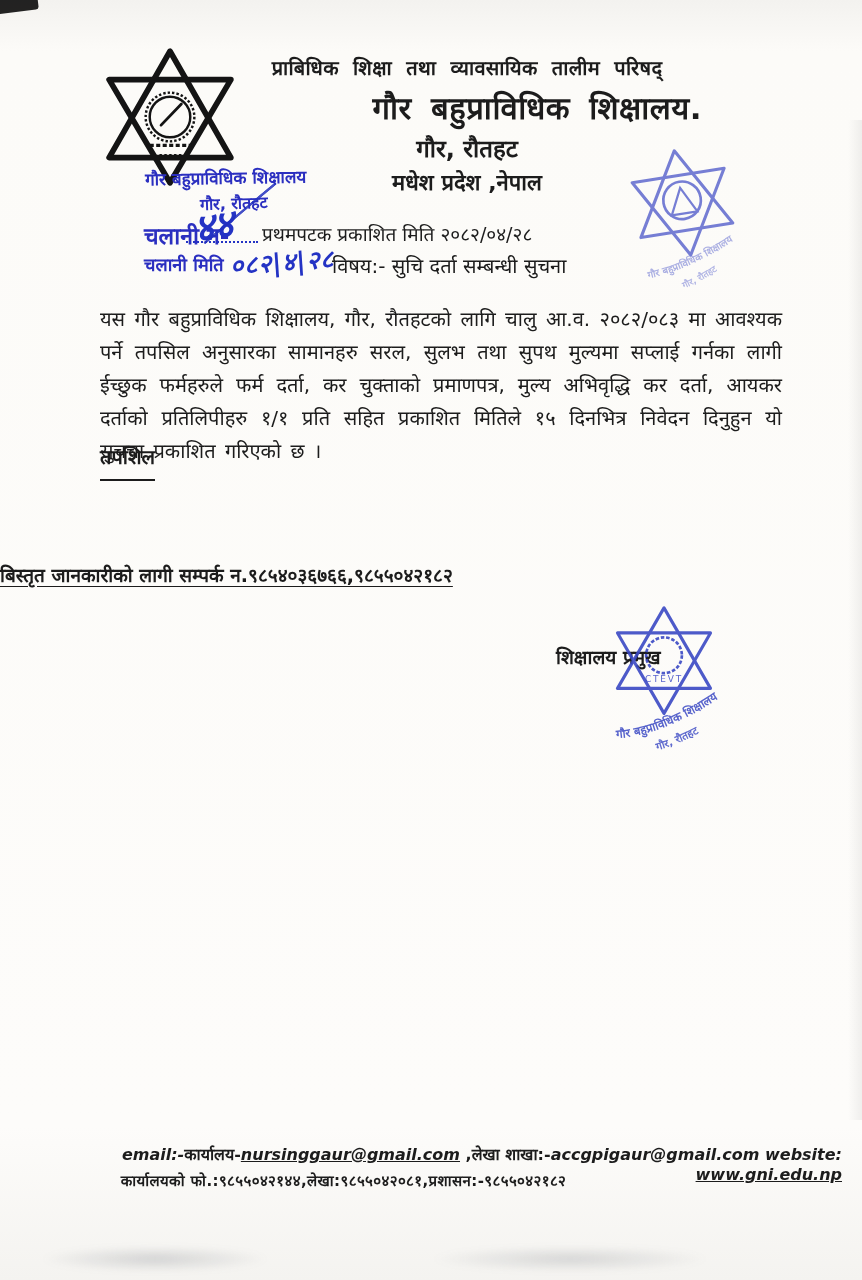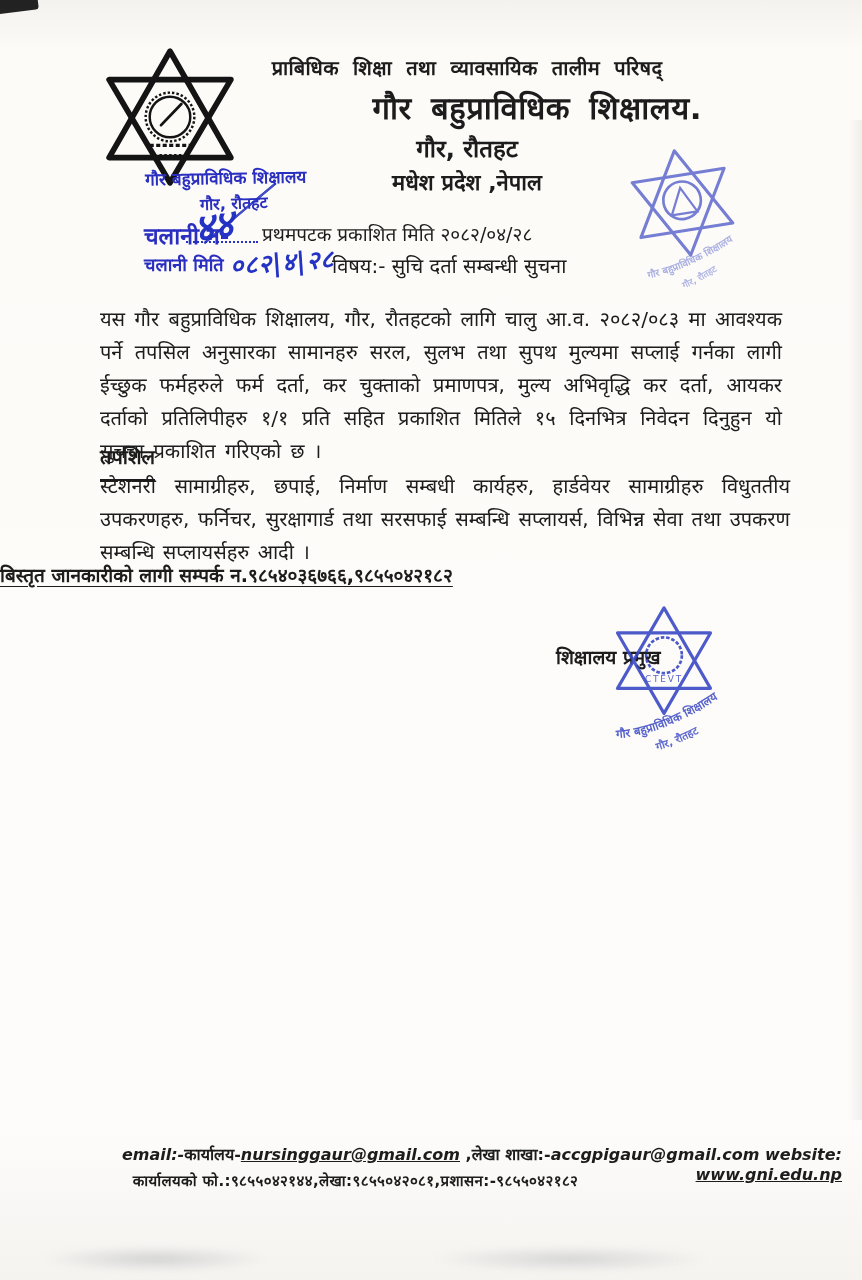--- a/index.html
+++ b/index.html
@@ -44,21 +44,21 @@
   .details-head{left:100px;top:443px;font-size:20px;font-weight:bold;border-bottom:2px solid #1c1c1c;padding-bottom:9px;}
   .details-para{left:100px;top:470px;width:690px;font-size:20px;line-height:33px;text-align:justify;word-spacing:2px;}
   .contact-line{left:0;top:562px;width:862px;text-align:left;font-size:19px;font-weight:bold;}
   .contact-line span{text-decoration:underline;text-underline-offset:4px;}
   
   .sig-title{left:556px;top:644px;font-size:19px;font-weight:600;}
   
   .footer1{left:0;top:1143px;width:842px;text-align:right;font-size:16px;font-weight:bold;}
   .footer1 .lat{font-style:italic;}
   .footer1 .und{text-decoration:underline;}
-  .footer2{left:0;top:1170px;width:687px;text-align:center;font-size:15px;font-weight:bold;letter-spacing:.4px;padding-left:12px;}
+  .footer2{left:0;top:1170px;width:687px;text-align:center;font-size:15px;font-weight:bold;letter-spacing:.4px;}
   svg{display:block;}
 </style>
 </head>
 <body>
 
 <div class="page">
 
   <div class="abs corner-smudge"></div>
   <div class="abs bottom-shadow1"></div>
   <div class="abs bottom-shadow2"></div>
@@ -109,21 +109,20 @@
       <textPath href="#arcA1" startOffset="50%" text-anchor="middle">गौर बहुप्राविधिक शिक्षालय</textPath>
     </text>
     <text font-size="10" fill="#4a55c8" opacity=".55" font-weight="bold">
       <textPath href="#arcA2" startOffset="50%" text-anchor="middle">गौर, रौतहट</textPath>
     </text>
   </svg>
 
   <div class="abs body-para">यस गौर बहुप्राविधिक शिक्षालय, गौर, रौतहटको लागि चालु आ.व. २०८२/०८३ मा आवश्यक पर्ने तपसिल अनुसारका सामानहरु सरल, सुलभ तथा सुपथ मुल्यमा सप्लाई गर्नका लागी ईच्छुक फर्महरुले फर्म दर्ता, कर चुक्ताको प्रमाणपत्र, मुल्य अभिवृद्धि कर दर्ता, आयकर दर्ताको प्रतिलिपीहरु १/१ प्रति सहित प्रकाशित मितिले १५ दिनभित्र निवेदन दिनुहुन यो सुचचा प्रकाशित गरिएको छ ।</div>
 
   <div class="abs details-head">तपशिल</div>
-  <div class="abs details-para">स्टेशनरी सामाग्रीहरु, छपाई, निर्माण सम्बधी कार्यहरु, हार्डवेयर सामाग्रीहरु विधुततीय उपकरणहरु, फर्निचर, सुरक्षागार्ड तथा सरसफाई सम्बन्धि सप्लायर्स, विभिन्न सेवा तथा उपकरण सम्बन्धि सप्लायर्सहरु आदी ।</div>
 
   <div class="abs contact-line">
     <span>बिस्तृत जानकारीको लागी सम्पर्क न.९८५४०३६७६६,९८५५०४२१८२</span>
   </div>
 
   <div class="abs sig-title">शिक्षालय प्रमुख</div>
   <svg class="abs" style="left:588px;top:606px;" width="152" height="154" viewBox="0 0 170 172">
     <g stroke="#3b49c4" fill="none" opacity=".9">
       <polygon points="85,2 33,92 137,92" stroke-width="3.5" stroke-linejoin="round"></polygon>
       <polygon points="85,120 33,30 137,30" stroke-width="3.5" stroke-linejoin="round"></polygon>

